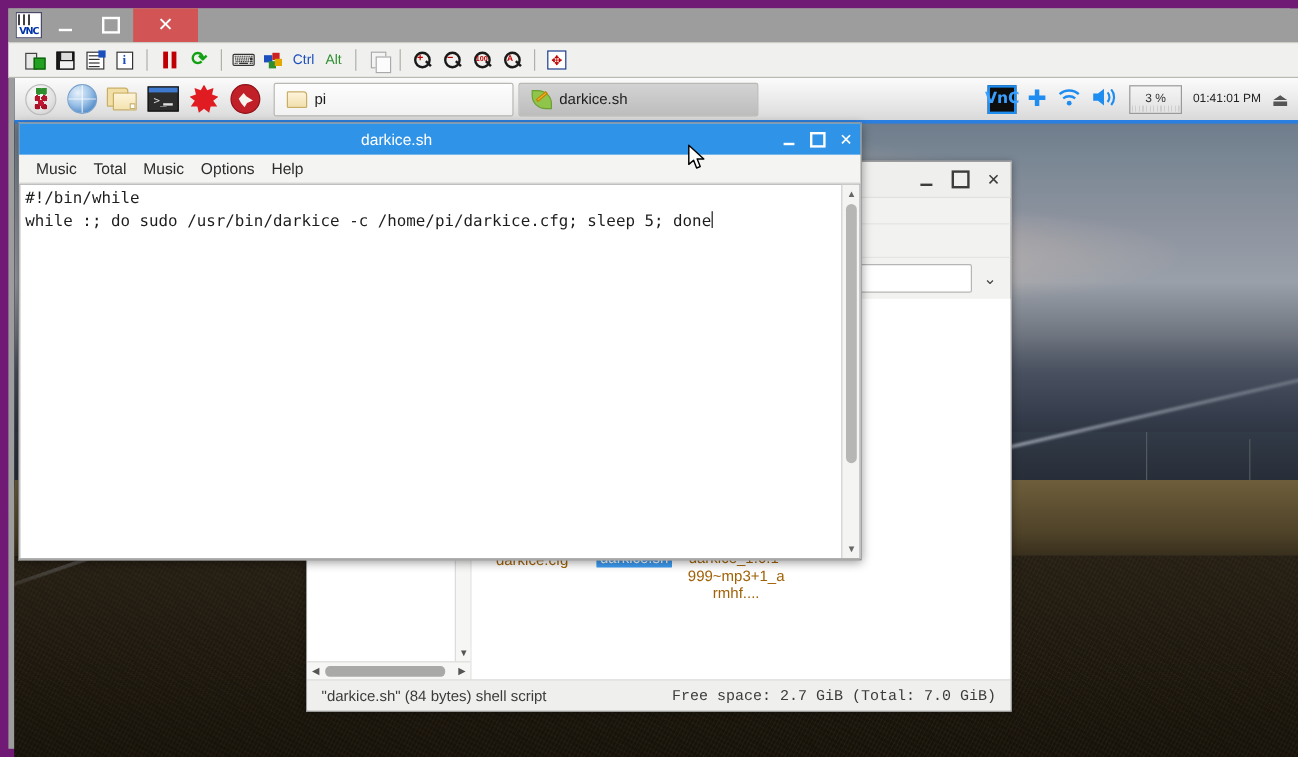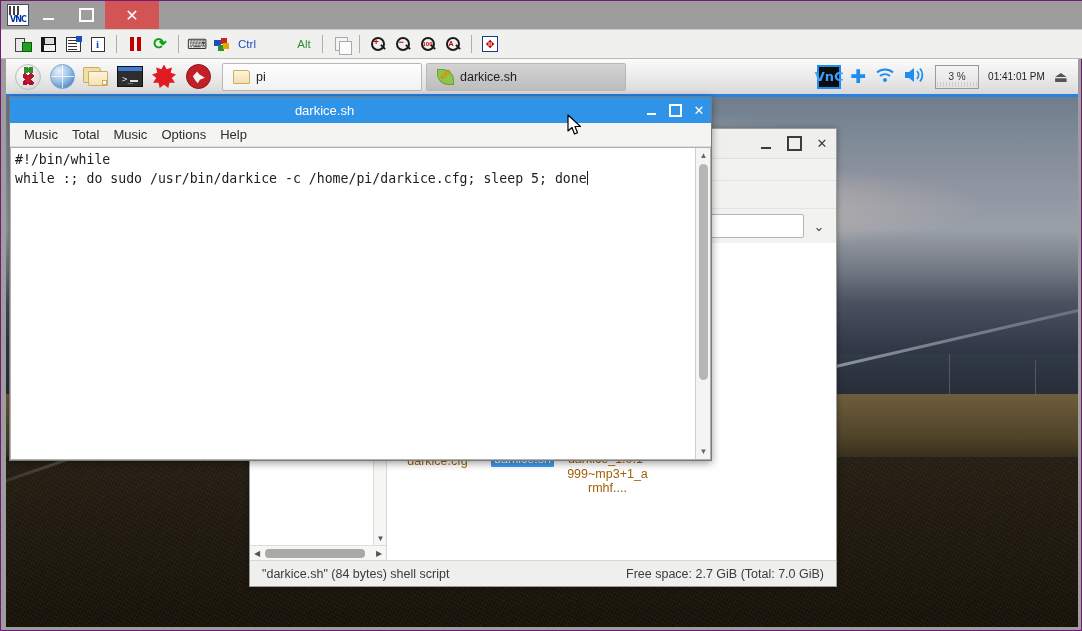--- a/index.html
+++ b/index.html
@@ -7,21 +7,21 @@
     width: 1082px; height: 631px;
     overflow: hidden;
     font-family: "Liberation Sans", sans-serif;
     background: #808080;
   }
 
   
   #vnc-window {
     position: absolute; left:0; top:0; width:1082px; height:631px;
     background: #9d9d9d;
-    border: 1px solid #701a75;
+    border: 7px solid #701a75;
   }
 
   
   #vnc-titlebar {
     position:absolute; left:0; top:0; width:1082px; height:28px;
     background:#9d9d9d;
     display:flex; align-items:center;
   }
   #vnc-appicon {
     width:22px; height:22px; margin-left:6px;
@@ -83,21 +83,21 @@
   .ic-props::before{content:"";position:absolute;left:1px;top:2px;width:9px;height:1px;background:#333;box-shadow:0 3px 0 #333,0 6px 0 #333,0 9px 0 #333;}
   .ic-props::after{content:"";position:absolute;right:-2px;top:-2px;width:6px;height:6px;background:#1c4fbe;}
   .ic-info{width:14px;height:15px;background:#fff;border:1px solid #333;position:relative;}
   .ic-info::after{content:"i";position:absolute;left:4px;top:0px;font-size:11px;font-weight:bold;color:#1c4fbe;font-family:"Liberation Serif",serif;}
   .ic-pause{width:13px;height:14px;position:relative;}
   .ic-pause::before{content:"";position:absolute;left:1px;top:0;width:4px;height:14px;background:#c00000;}
   .ic-pause::after{content:"";position:absolute;left:8px;top:0;width:4px;height:14px;background:#c00000;}
   .ic-refresh{color:#11a011;font-size:16px;line-height:14px;font-weight:bold;}
   .ic-keys{color:#333;font-size:14px;}
   .ic-ctrl{color:#1c4fbe;font-size:11.5px;}
-  .ic-alt{color:#2f8f2f;font-size:11.5px;margin-left:32px;}
+  .ic-alt{color:#2f8f2f;font-size:11.5px;}
   .ic-copy{width:13px;height:14px;background:#f4f4f4;border:1px solid #aaa;position:relative;}
   .ic-copy::after{content:"";position:absolute;left:3px;top:3px;width:11px;height:12px;background:#fcfcfc;border:1px solid #aaa;}
   .ic-zoom{width:15px;height:15px;position:relative;}
   .ic-zoom::before{content:"";position:absolute;left:0;top:0;width:10px;height:10px;border:2px solid #1a1a1a;border-radius:50%;}
   .ic-zoom::after{content:"";position:absolute;left:9px;top:9px;width:6px;height:2px;background:#1a1a1a;transform:rotate(45deg);}
   .ic-zoom .sgn{position:absolute;left:3px;top:1px;font-size:9px;font-weight:bold;color:#c00000;line-height:9px;}
   .ic-full{width:16px;height:16px;border:1px solid #1a3a8a;color:#c00000;font-size:11px;display:flex;align-items:center;justify-content:center;background:#fff;}
 
   
   #desktop {
@@ -363,21 +363,21 @@
       radial-gradient(circle 3px at 22px 11px,#1f5f9e 98%,transparent),
       radial-gradient(circle 3px at 11px 22px,#1f5f9e 98%,transparent),
       radial-gradient(circle 3px at 0px 11px,#1f5f9e 98%,transparent);}
   .ico-pkg{width:32px;height:38px;background:#fafafa;border:1px solid #c0c0c0;position:relative;}
   .ico-pkg::after{content:"";position:absolute;left:12px;top:6px;width:8px;height:9px;border-radius:50%;
     background:#e2b33c;box-shadow:0 9px 0 -2px #e2b33c, 0 14px 0 -3px #e2b33c;}
   #fm-status{
     height:26px; background:#efefed; border-top:1px solid #d7d7d5;
     display:flex; align-items:center; padding:0 12px; font-size:12.5px; color:#3c3c3c;
   }
-  #fm-status .right{ margin-left:auto; }
+  #fm-status .right{ margin-left:auto;font-family:Liberation Mono, monospace; }
 
   
   #ed-window{
     position:absolute; left:3px; top:37px; width:703px; height:365px;
     background:#f2f2f0; border:1px solid #7a7a7a;
     box-shadow:0 2px 8px rgba(0,0,0,.4);
     display:flex; flex-direction:column;
   }
   #ed-titlebar{
     height:26px; background:#2f93e8; display:flex; align-items:center; color:#fff;

